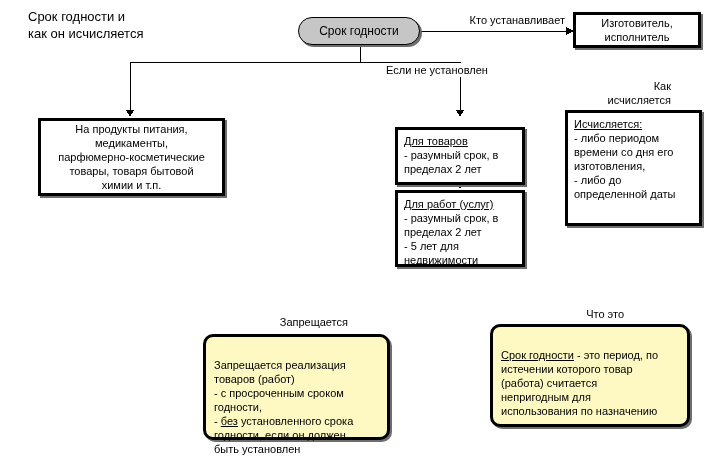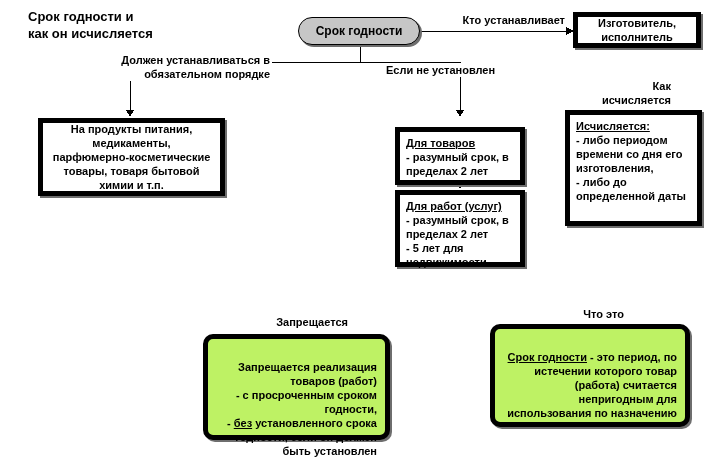--- a/index.html
+++ b/index.html
@@ -1,27 +1,27 @@
 <!DOCTYPE html>
 <html><head>
 <meta charset="utf-8">
 <style>
   html,body { margin:0; padding:0; background:#fff; }
   .stage {
     position:relative; width:721px; height:462px; background:#ffffff;
-    font-family:"Liberation Sans", sans-serif; font-weight:bold; color:#000;
+    font-family:"Liberation Sans", sans-serif; font-weight:normal; color:#000;
     overflow:hidden;
   }
   .wires { position:absolute; left:0; top:0; width:721px; height:462px; }
   .box {
     position:absolute; box-sizing:border-box; background:#ffffff;
-    border:5px solid #000000; box-shadow:2px 2px 0 0 #6e6e6e;
+    border:3px solid #000000; box-shadow:2px 2px 0 0 #6e6e6e;
     font-size:11px; line-height:14px;
   }
-  .gray  { background:#bef264; border-radius:10px;text-align:right; }
+  .gray  { background:#fef9c3; border-radius:10px; }
   .node  {
     position:absolute; box-sizing:border-box; background:#c6c6c6;
     border:1px solid #000; box-shadow:2px 2px 0 0 #6e6e6e;
     border-radius:14px; display:flex; align-items:center; justify-content:center;
     font-size:12px;
   }
   .lbl {
     position:absolute; font-size:11px; line-height:14px;
     background:#ffffff; white-space:pre-line; padding:0 2px;
   }
@@ -55,22 +55,20 @@
   </svg>
 
   <div class="title" style="left:28px; top:8px;">Срок годности и
 как он исчисляется</div>
 
   <div class="node" style="left:298px; top:17px; width:122px; height:28px;">
     <span>Срок годности</span>
   </div>
 
   <div class="lbl center" style="left:423px; top:13px; width:140px;">Кто устанавливает</div>
-  <div class="lbl center" style="left:98px; top:53px; width:170px;">Должен устанавливаться в
-обязательном порядке</div>
   <div class="lbl" style="left:384px; top:63px;">Если не установлен</div>
   <div class="lbl center" style="left:593px; top:79px; width:76px;">Как
 исчисляется</div>
   <div class="lbl center" style="left:236px; top:315px; width:110px;">Запрещается</div>
   <div class="lbl center" style="left:537px; top:307px; width:85px;">Что это</div>
 
   <div class="box flexc pre" style="left:573px; top:12px; width:128px; height:36px;">Изготовитель,
 исполнитель</div>
 
   <div class="box flexc pre" style="left:38px; top:118px; width:187px; height:78px;">На продукты питания,

